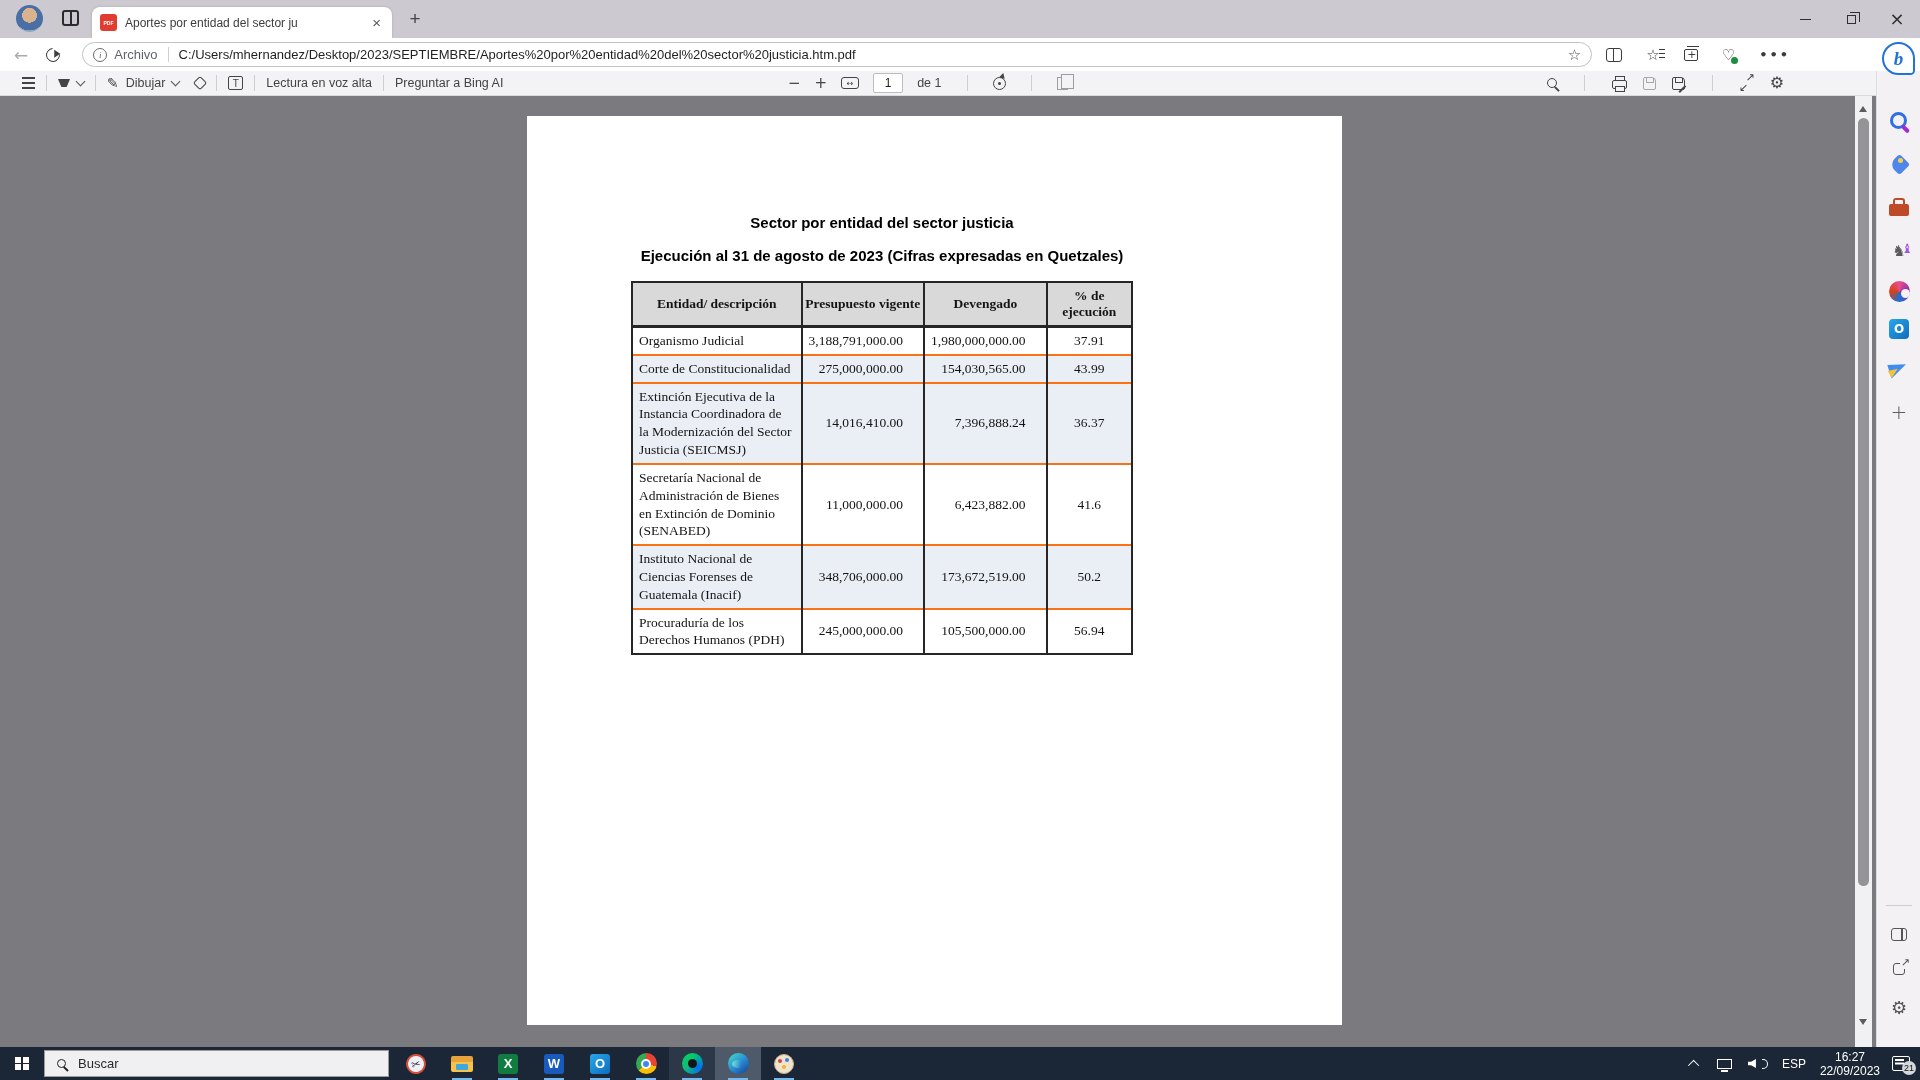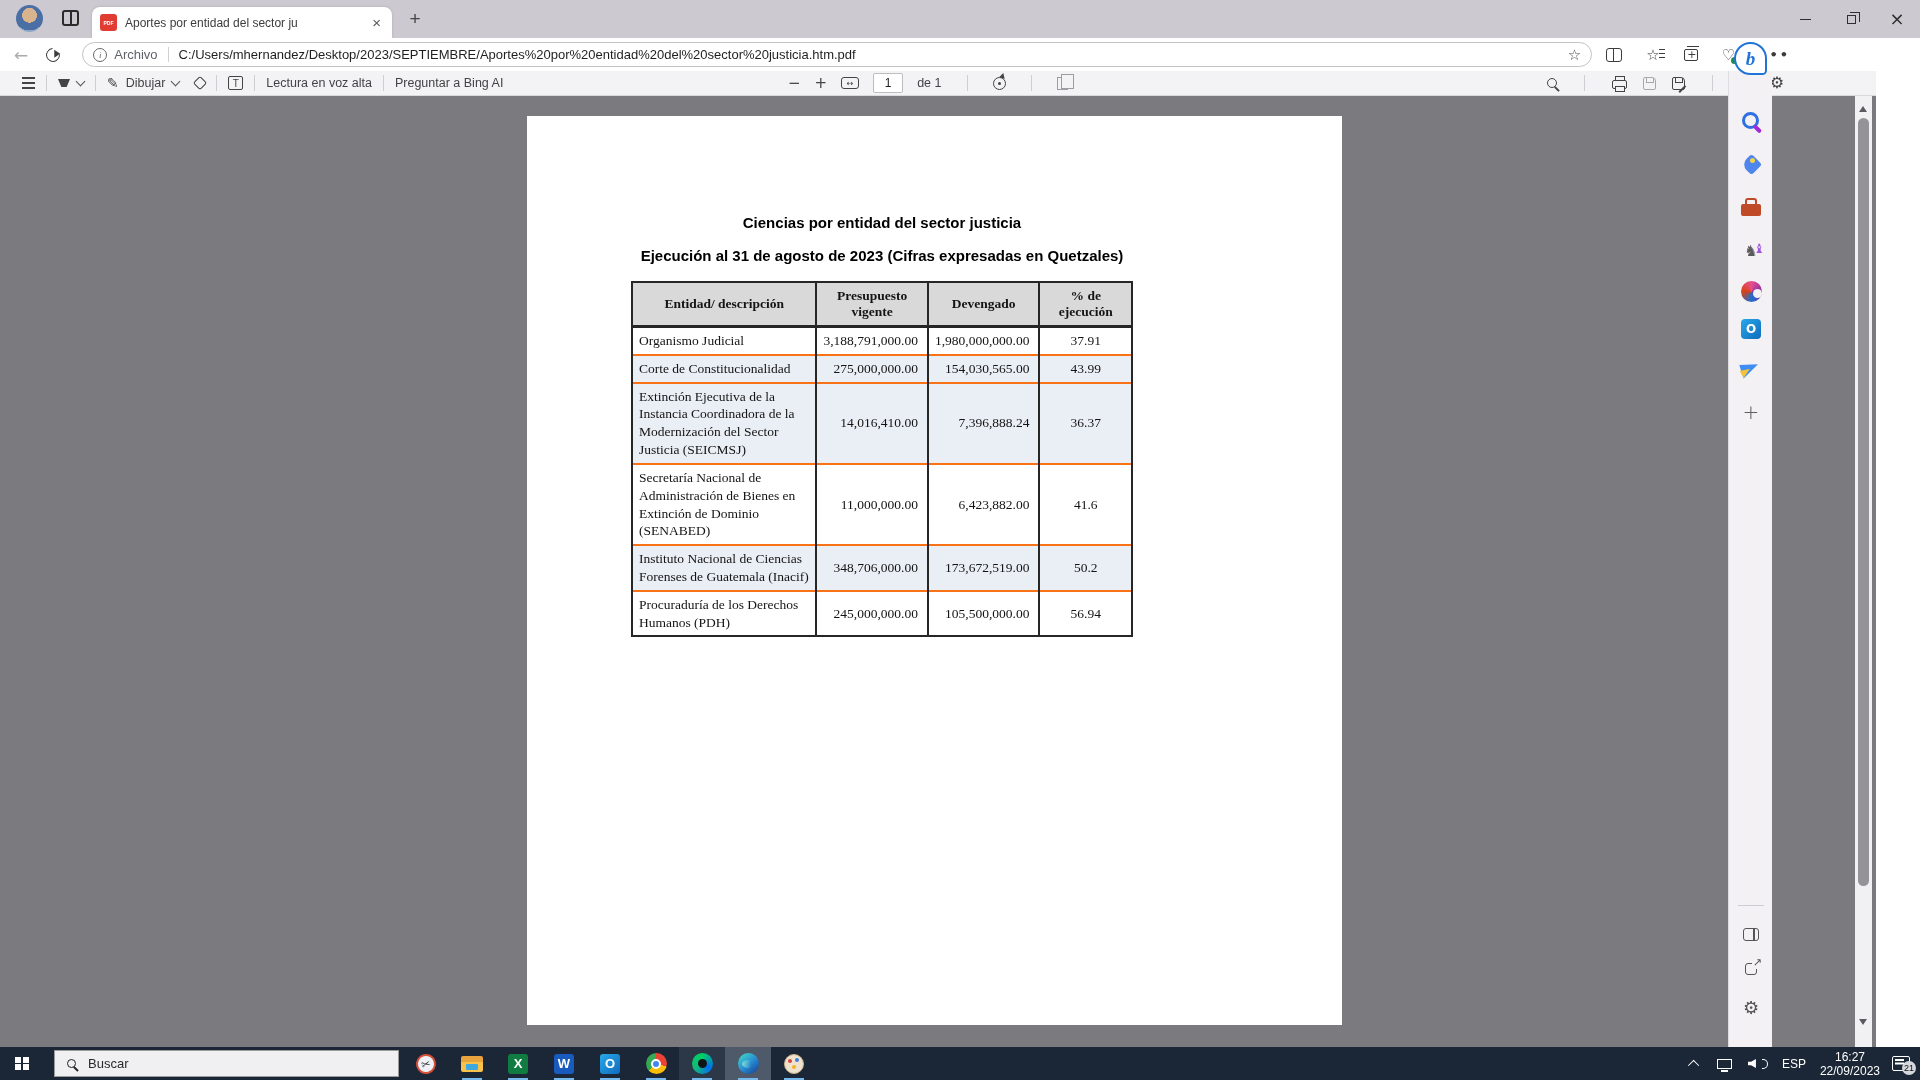--- a/index.html
+++ b/index.html
@@ -1,17 +1,17 @@
 <!DOCTYPE html>
 <html><head>
 <meta charset="utf-8">
 <style>
   *{margin:0;padding:0;box-sizing:border-box}
   html,body{width:1920px;height:1080px;overflow:hidden;font-family:"Liberation Sans","DejaVu Sans",sans-serif;cursor:default}
-  #screen{position:relative;width:1772px;height:1080px;background:#f9a8d4}
+  #screen{position:relative;width:1920px;height:1080px;background:#f9a8d4}
 
   
   .titlebar{position:absolute;left:0;top:0;width:1920px;height:38px;background:#cdc9d1}
   .avatar{position:absolute;left:16px;top:5px;width:27px;height:27px;border-radius:50%;
     background:radial-gradient(circle at 50% 38%,#d8b38e 0 34%,#4a6fa5 35% 70%,#8fa8c6 71%);}
   .ws-icon{position:absolute;left:62px;top:10px;width:17px;height:16px;border:2px solid #2b2b2b;border-radius:3px}
   .ws-icon::after{content:"";position:absolute;left:6px;top:-1px;bottom:-1px;width:2px;background:#2b2b2b}
   .tab{position:absolute;left:92px;top:7px;width:300px;height:31px;background:#fff;border-radius:8px 8px 0 0;
     display:flex;align-items:center;padding:0 8px;box-shadow:0 0 3px rgba(0,0,0,.15)}
   .pdf-badge{width:17px;height:17px;background:#e03c31;border-radius:3px;color:#fff;font-size:5px;font-weight:bold;
@@ -92,21 +92,21 @@
   
   .content{position:absolute;left:0;top:96px;width:1876px;height:951px;background:#7b7b7f}
   .page{position:absolute;left:527px;top:20px;width:815px;height:909px;background:#fff}
   .doc-inner{margin:98px 0 0 104px;width:502px;text-align:center;color:#000}
   .doc-title{font-size:15px;font-weight:bold;font-family:"Liberation Sans",sans-serif}
   .doc-subtitle{font-size:15px;font-weight:bold;margin-top:16px;font-family:"Liberation Sans",sans-serif}
   .doc-table{border-collapse:collapse;margin-top:17px;width:502px;border:2px solid #262626;font-family:"Liberation Serif",serif;color:#141414;text-align:left}
   .doc-table th{background:#d9d9d9;border:2px solid #262626;border-bottom:3px solid #262626;font-size:13.5px;padding:5px 2px;text-align:center;vertical-align:middle}
   .doc-table td{border-left:2px solid #262626;border-right:2px solid #262626;border-top:2px solid #f97316;font-size:13.5px;padding:4px 6px;line-height:1.32;vertical-align:middle}
   .doc-table tr.shaded{background:#eaeef5}
-  td.cell-number{text-align:right;padding-right:9px;white-space:nowrap}
+  td.cell-number{text-align:right;padding-right:20px;white-space:nowrap}
   td.cell-pct{text-align:center}
 
   
   .pdf-scroll{position:absolute;right:4px;top:0;width:17px;height:951px;background:#f1f0f2}
   .ps-up{position:absolute;top:6px;left:4px;width:0;height:0;border:4.5px solid transparent;border-bottom:6px solid #5c5c60}
   .ps-thumb{position:absolute;top:22px;left:3px;width:11px;height:768px;background:#939398;border-radius:6px}
   .ps-down{position:absolute;bottom:18px;left:4px;width:0;height:0;border:4.5px solid transparent;border-top:6px solid #5c5c60}
 
   
   .edge-sidebar{position:absolute;right:0;top:71px;width:44px;height:976px;background:#f3f1f4;border-left:1px solid #dedce0}
@@ -135,21 +135,21 @@
   .sb-panel::after{content:"";position:absolute;right:3px;top:0;bottom:0;width:1.6px;background:#555}
   .sb-external{width:12px;height:12px;border:1.6px solid #555;border-radius:3px;position:relative}
   .sb-external::after{content:"↗";position:absolute;top:-8px;right:-7px;font-size:11px;color:#555;background:#f3f1f4;padding:0 1px}
   .sb-gear{font-size:18px;color:#555}
 
   
   .taskbar{position:absolute;left:0;bottom:0;width:1920px;height:33px;background:#1b2736;display:flex;align-items:center}
   .start{width:44px;height:33px;display:flex;align-items:center;justify-content:center}
   .win-logo{width:14px;height:14px;display:grid;grid-template-columns:6px 6px;grid-template-rows:6px 6px;gap:1.5px}
   .win-logo div{background:#fff}
-  .tb-search{width:345px;height:27px;background:#f0eff1;border:1px solid #9b9b9b;display:flex;align-items:center;margin-left:10px}
+  .tb-search{width:345px;height:27px;background:#f0eff1;border:1px solid #9b9b9b;display:flex;align-items:center;}
   .tb-mag{width:9px;height:9px;border:1.7px solid #222;border-radius:50%;position:relative;margin-left:12px}
   .tb-mag::after{content:"";position:absolute;right:-4px;bottom:-3px;width:6px;height:1.7px;background:#222;transform:rotate(45deg)}
   .tb-search input{border:none;background:transparent;outline:none;font-size:13px;margin-left:12px;width:280px;color:#1f1f1f;font-family:"Liberation Sans",sans-serif}
   .tb-search input::placeholder{color:#2a2a2a;opacity:1}
   .tb-apps{display:flex;height:33px;margin-left:4px}
   .tb-slot{width:46px;height:33px;display:flex;align-items:center;justify-content:center;position:relative}
   .tb-slot.hl{background:#2c3847}
   .tb-slot.active{background:#4e5a69}
   .runbar{position:absolute;bottom:0;left:13px;width:20px;height:2px;background:#76b9ed}
   .tb-ic{display:flex;align-items:center;justify-content:center;font-weight:bold;color:#fff;font-family:"Liberation Sans",sans-serif}
@@ -274,21 +274,21 @@
       <span class="save-ic saveas-ic"></span>
       <span class="pb-sep"></span>
       <span class="expand-ic"></span>
       <span class="gear-ic">⚙</span>
     </div>
   </div>
 
   <div class="content">
     <div class="page">
       <div class="doc-inner">
-        <div class="doc-title">Ciencias por entidad del sector justicia</div>
+        <div class="doc-title">Sector por entidad del sector justicia</div>
         <div class="doc-subtitle">Ejecución al 31 de agosto de 2023 (Cifras expresadas en Quetzales)</div>
         <table class="doc-table">
           <colgroup>
               <col style="width:196px">
               <col style="width:106px">
               <col style="width:102px">
               <col style="width:98px">
             </colgroup>
           <thead>
               <tr>

